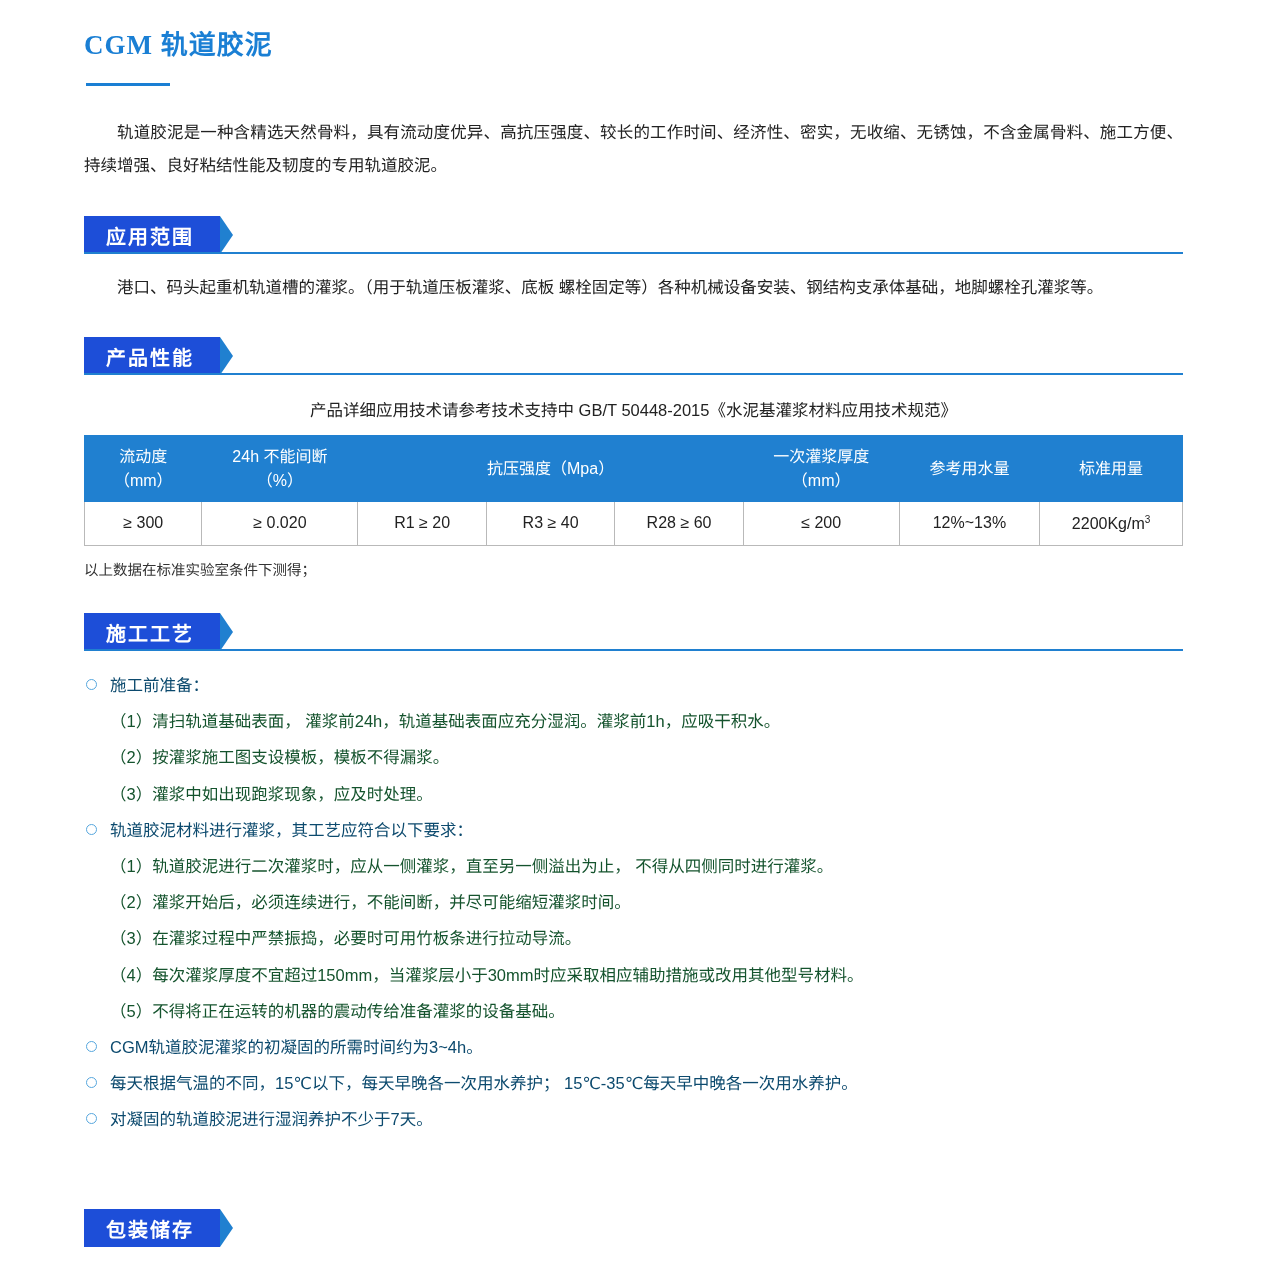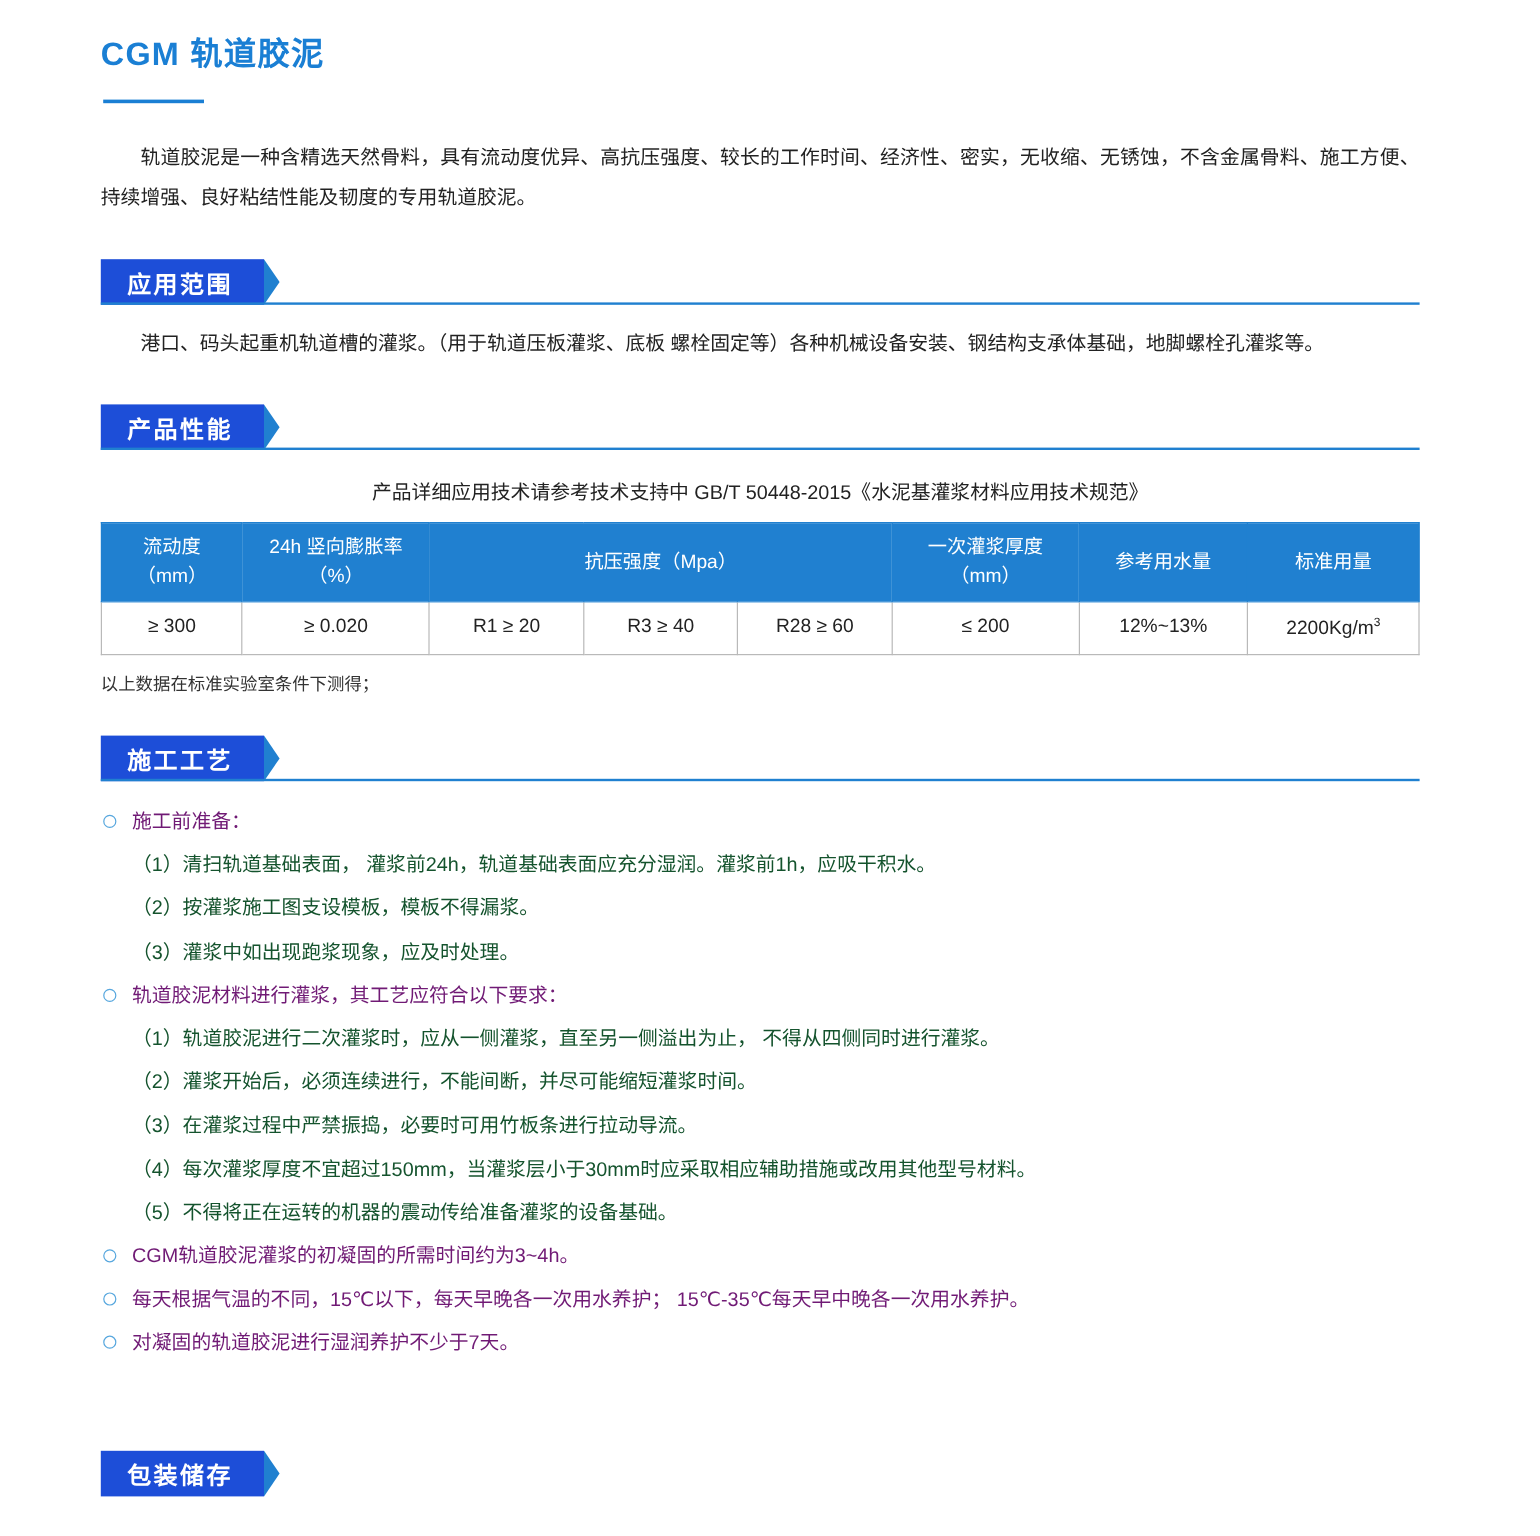--- a/index.html
+++ b/index.html
@@ -22,20 +22,21 @@
   }
 
   
   .doc-title {
     font-size: 27px;
     font-weight: bold;
     color: #1a7fd4;
     letter-spacing: 1px;
     margin: 14px 0 0 0;
     line-height: 1.3;
+    font-family: Liberation Serif, serif;
   }
   .title-rule {
     width: 84px;
     height: 3px;
     background: #1a7fd4;
     margin: 20px 0 0 2px;
   }
 
   
   .intro {
@@ -143,21 +144,21 @@
     list-style: none;
     margin: 0;
     padding: 0;
   }
   ul.circ > li {
     position: relative;
     padding-left: 26px;
     font-size: 16.5px;
     line-height: 1.95;
     margin-bottom: 4px;
-    color: #701a75;
+    color: #0c4a6e;
   }
   ul.circ > li .marker {
     position: absolute;
     left: 2px;
     top: 10px;
     width: 11px;
     height: 11px;
     border: 1.6px solid #57a7de;
     border-radius: 50%;
     box-sizing: border-box;
@@ -209,21 +210,21 @@
         <col style="width:12.8%">
         <col style="width:13.0%">
       </colgroup>
       <thead>
         <tr>
           <th>
             <div>流动度</div>
             <div>（mm）</div>
           </th>
           <th>
-            <div>24h 竖向膨胀率</div>
+            <div>24h 不能间断</div>
             <div>（%）</div>
           </th>
           <th colspan="3">
             <div>抗压强度（Mpa）</div>
           </th>
           <th>
             <div>一次灌浆厚度</div>
             <div>（mm）</div>
           </th>
           <th>

